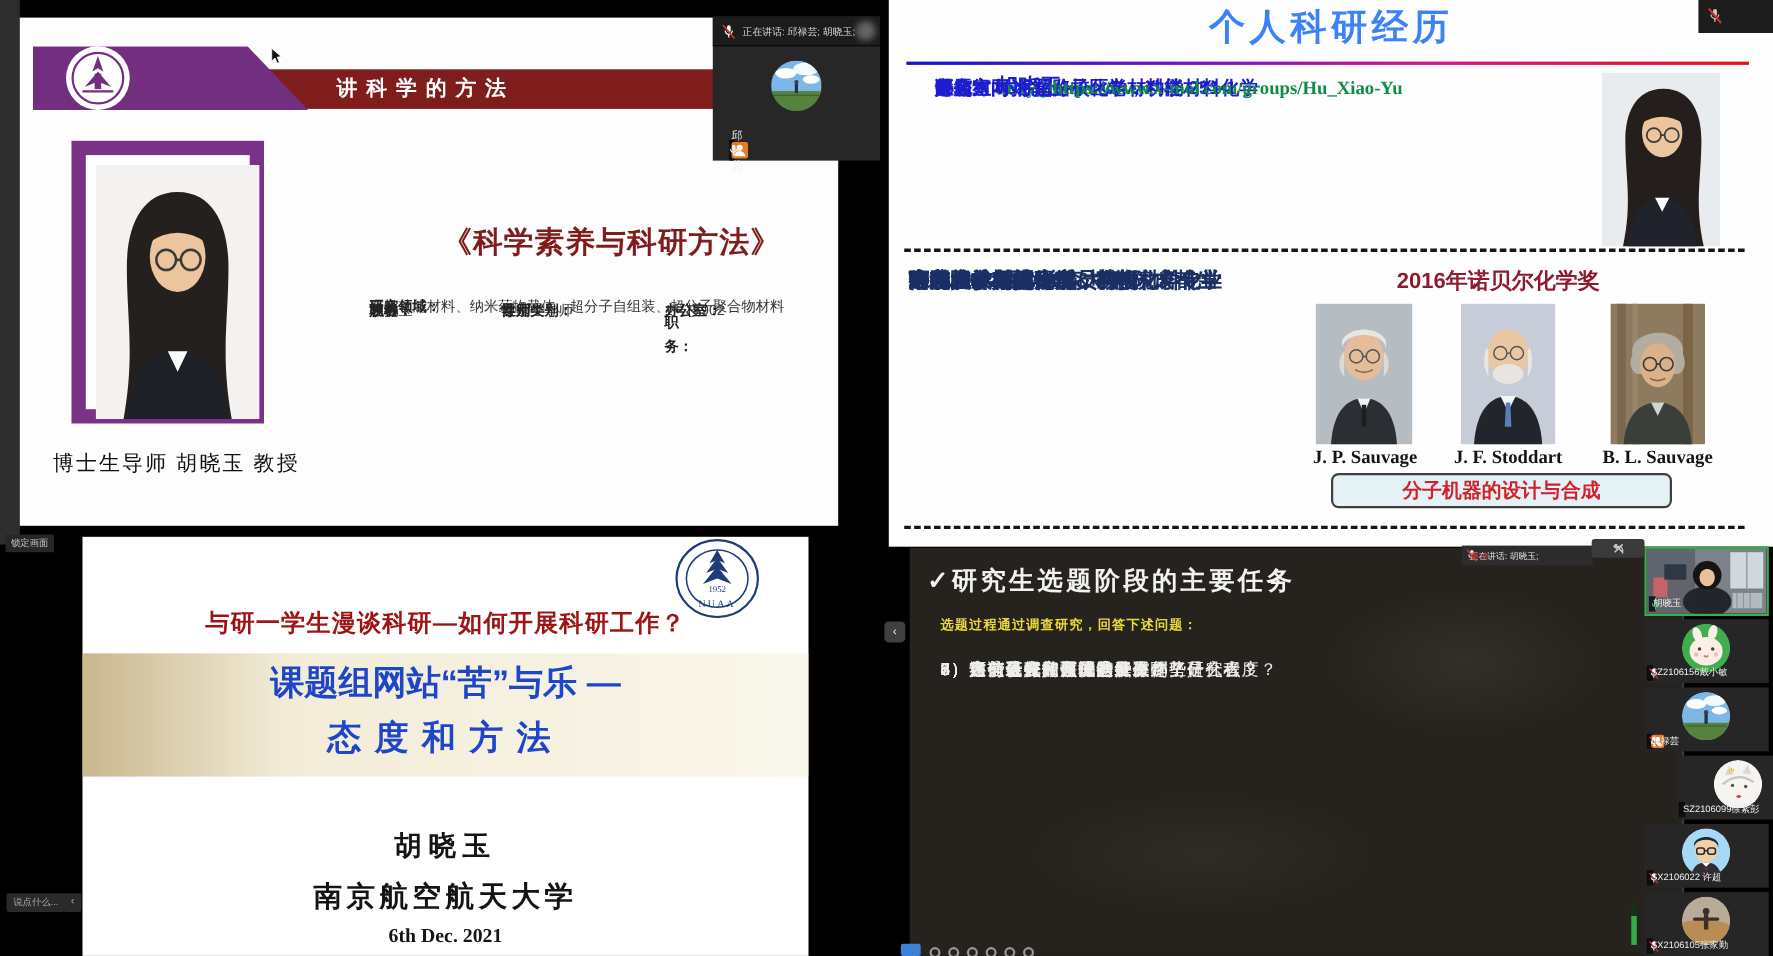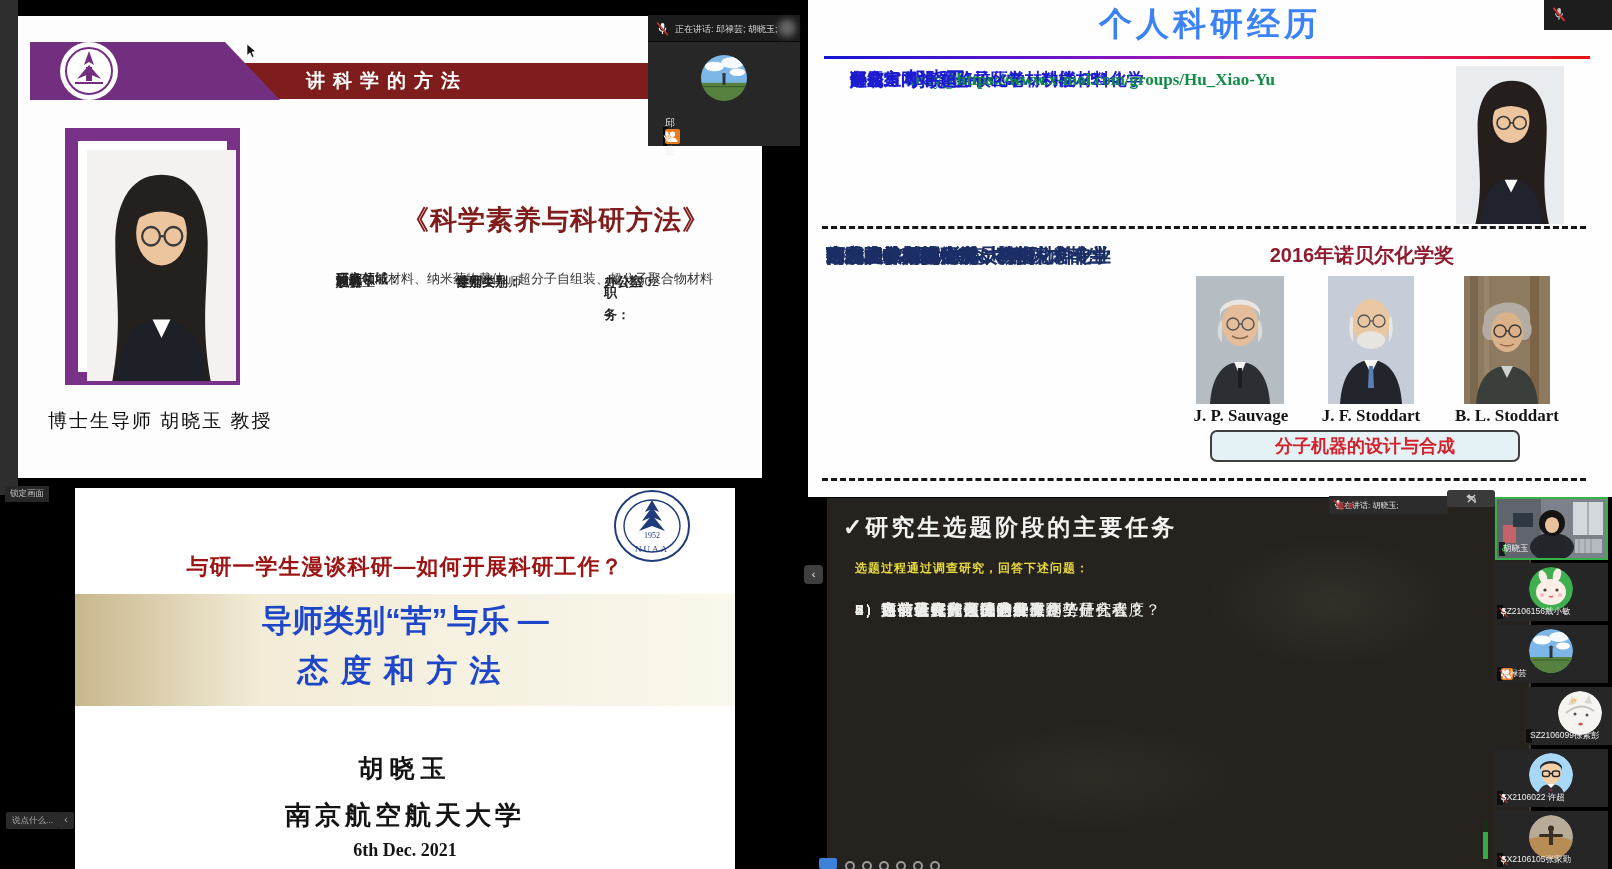--- a/index.html
+++ b/index.html
@@ -342,21 +342,21 @@
             <circle cx="51" cy="55" r="6"></circle>
             <path d="M42 55 h3"></path>
           </g>
         <path d="M36 68 Q43 72 50 68" stroke="#8a6247" stroke-width="1.4" fill="none"></path>
         <path d="M12 128 C14 100 28 90 43 90 C58 90 72 100 74 128Z" fill="#3a3f3a"></path>
         <path d="M37 90 L43 102 L49 90 Z" fill="#cfd4cf"></path>
       </svg>
     </div>
     <div class="nn" style="left:374px;width:118px;">J. P. Sauvage</div>
     <div class="nn" style="left:506px;width:114px;">J. F. Stoddart</div>
-    <div class="nn" style="left:646px;width:106px;">B. L. Stoddart</div>
+    <div class="nn" style="left:646px;width:106px;">B. L. Sauvage</div>
     <div class="tr-box">分子机器的设计与合成</div>
     <div class="tr-dash2"></div>
   </div>
   <div class="corner-ov">
     <svg style="left:8px;top:7px;" width="14" height="15" viewBox="0 0 12 14">
       <rect x="4.4" y="1" width="3.4" height="6.2" rx="1.7" fill="#c8c8c8"></rect>
       <path d="M2.8 5.8 a3.2 3.4 0 0 0 6.4 0" stroke="#c8c8c8" stroke-width="1.1" fill="none"></path>
       <line x1="6" y1="9.6" x2="6" y2="12" stroke="#c8c8c8" stroke-width="1.1"></line>
       <line x1="0.8" y1="0.8" x2="11.2" y2="13" stroke="#d83030" stroke-width="1.8"></line>
     </svg>
@@ -370,21 +370,21 @@
         <ellipse cx="39" cy="36" rx="28" ry="26" fill="none" stroke="#1f3b7a" stroke-width="1.4"></ellipse>
         <path d="M39 10 L46 22 L39 19 L32 22Z" fill="#1f3b7a"></path>
         <path d="M39 17 L49 31 L39 27 L29 31Z" fill="#1f3b7a"></path>
         <path d="M39 25 L52 41 L39 36 L26 41Z" fill="#1f3b7a"></path>
         <text x="39" y="48" text-anchor="middle" font-size="8" fill="#1f3b7a" font-family="Liberation Serif,serif">1952</text>
         <text x="39" y="62" text-anchor="middle" font-size="9" letter-spacing="2" fill="#1f3b7a" font-family="Liberation Serif,serif">NUAA</text>
       </svg>
     </div>
     <div class="bl-red">与研一学生漫谈科研—如何开展科研工作？</div>
     <div class="bl-band">
-      <div class="bl-blue1">导师类别“苦”与乐 —</div>
+      <div class="bl-blue1">课题组网站“苦”与乐 —</div>
       <div class="bl-blue2">态度和方法</div>
     </div>
     <div class="bl-author">胡晓玉</div>
     <div class="bl-univ">南京航空航天大学</div>
     <div class="bl-date">6th Dec. 2021</div>
   </div>
   <div class="chat-pill">说点什么...</div>
   <div class="chat-chev">‹</div>
 
   <div class="board">

